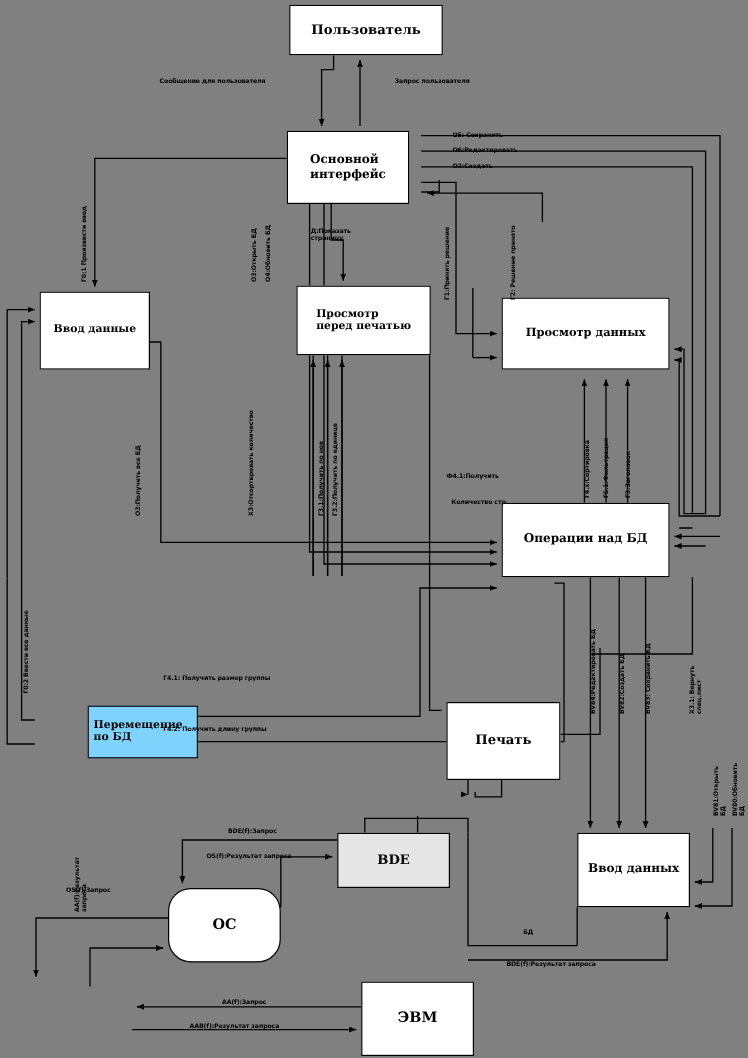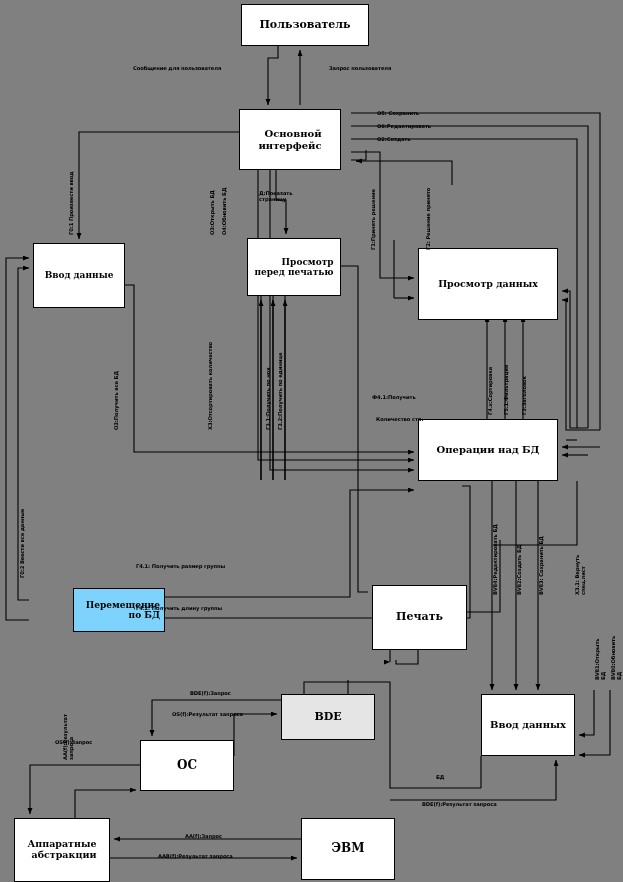--- a/index.html
+++ b/index.html
@@ -16,21 +16,21 @@
     overflow: hidden;
   }
   .node {
     position: absolute;
     background: #ffffff;
     border: 1px solid #000000;
     box-sizing: border-box;
     display: flex;
     align-items: center;
     justify-content: center;
-    text-align: right;
+    text-align: left;
     font-weight: bold;
     color: #000000;
     font-family: "DejaVu Serif", serif;
     line-height: 1.15;
     padding: 2px 4px;
   }
   .lbl {
     position: absolute;
     font-size: 5.2px;
     font-weight: bold;
@@ -144,31 +144,29 @@
 
       <path d="M301,839 L114,839" marker-end="url(#ah)"></path>
       <path d="M110,858 L297,858" marker-end="url(#ah)"></path>
     </g>
   </svg>
 
 <div class="node" style="left: 241px; top: 4px; width: 128px; height: 42px; font-size: 11px; background: rgb(255, 255, 255); white-space: pre-line;">Пользователь</div>
     <div class="node" style="left: 239px; top: 109px; width: 102px; height: 61px; font-size: 10px; background: rgb(255, 255, 255); white-space: pre-line;">Основной
 интерфейс</div>
     <div class="node" style="left: 33px; top: 243px; width: 92px; height: 65px; font-size: 9px; background: rgb(255, 255, 255); white-space: pre-line;">Ввод данные</div>
-    <div class="node" style="left: 247px; top: 238px; width: 94px; height: 58px; font-size: 9px; background: rgb(255, 255, 255); white-space: pre-line;">Просмотр
+    <div class="node" style="left: 247px; top: 238px; width: 112px; height: 58px; font-size: 9px; background: rgb(255, 255, 255); white-space: pre-line;">Просмотр
 перед печатью</div>
-    <div class="node" style="left: 418px; top: 248px; width: 140px; height: 72px; font-size: 9.5px; background: rgb(255, 255, 255); white-space: pre-line;">Просмотр данных</div>
+    <div class="node" style="left: 418px; top: 248px; width: 140px; height: 60px; font-size: 9.5px; background: rgb(255, 255, 255); white-space: pre-line;">Просмотр данных</div>
     <div class="node" style="left: 418px; top: 419px; width: 140px; height: 62px; font-size: 10px; background: rgb(255, 255, 255); white-space: pre-line;">Операции  над БД</div>
     <div class="node" style="left: 33px; top: 588px; width: 92px; height: 44px; font-size: 9px; background: #7dd3fc; white-space: pre-line; margin-left: 40px;">Перемещение по БД</div>
     <div class="node" style="left: 372px; top: 585px; width: 95px; height: 65px; font-size: 11px; background: rgb(255, 255, 255); white-space: pre-line;">Печать</div>
     <div class="node" style="left: 281px; top: 694px; width: 94px; height: 46px; font-size: 11px; background: #e5e5e5; white-space: pre-line;">BDE</div>
     <div class="node" style="left: 481px; top: 694px; width: 94px; height: 62px; font-size: 10px; background: rgb(255, 255, 255); white-space: pre-line;">Ввод данных</div>
-    <div class="node" style="left: 140px; top: 740px; width: 94px; height: 51px; font-size: 12px; background: rgb(255, 255, 255); white-space: pre-line;">ОС</div>
-    <div class="node" style="left: 14px; top: 818px; width: 96px; height: 64px; font-size: 9.5px; background: rgb(255, 255, 255); white-space: pre-line;">Аппаратные
-абстракции</div>
+    <div class="node" style="left: 140px; top: 740px; width: 94px; height: 62px; font-size: 12px; background: rgb(255, 255, 255); white-space: pre-line; border-radius: 19px;">ОС</div>
     <div class="node" style="left: 301px; top: 818px; width: 94px; height: 62px; font-size: 12px; background: rgb(255, 255, 255); white-space: pre-line;">ЭВМ</div>
     <div class="lbl" style="left: 133px; top: 65px; white-space: pre-line;">Сообщение для пользователя</div>
     <div class="lbl" style="left: 329px; top: 65px; white-space: pre-line;">Запрос пользователя</div>
     <div class="lbl" style="left: 377px; top: 110px; white-space: pre-line;">O5: Сохранить</div>
     <div class="lbl" style="left: 377px; top: 123px; white-space: pre-line;">O6:Редактировать</div>
     <div class="lbl" style="left: 377px; top: 136px; white-space: pre-line;">O2:Создать</div>
     <div class="lbl vert" style="left: 68px; top: 235px; white-space: pre-line;">Г0:1 Произвести ввод</div>
     <div class="lbl vert" style="left: 209px; top: 235px; white-space: pre-line;">O3:Открыть БД</div>
     <div class="lbl vert" style="left: 221px; top: 235px; white-space: pre-line;">O4:Обновить БД</div>
     <div class="lbl" style="left: 259px; top: 190px; white-space: pre-line;">Д:Показать

